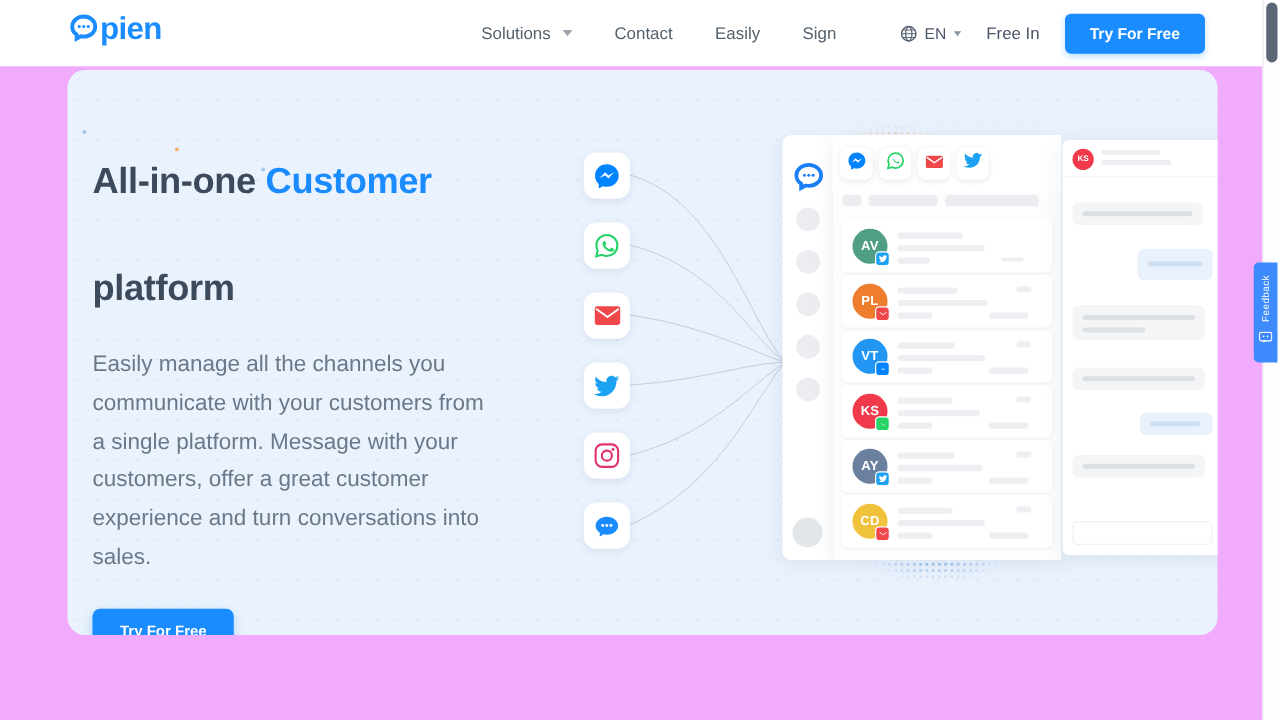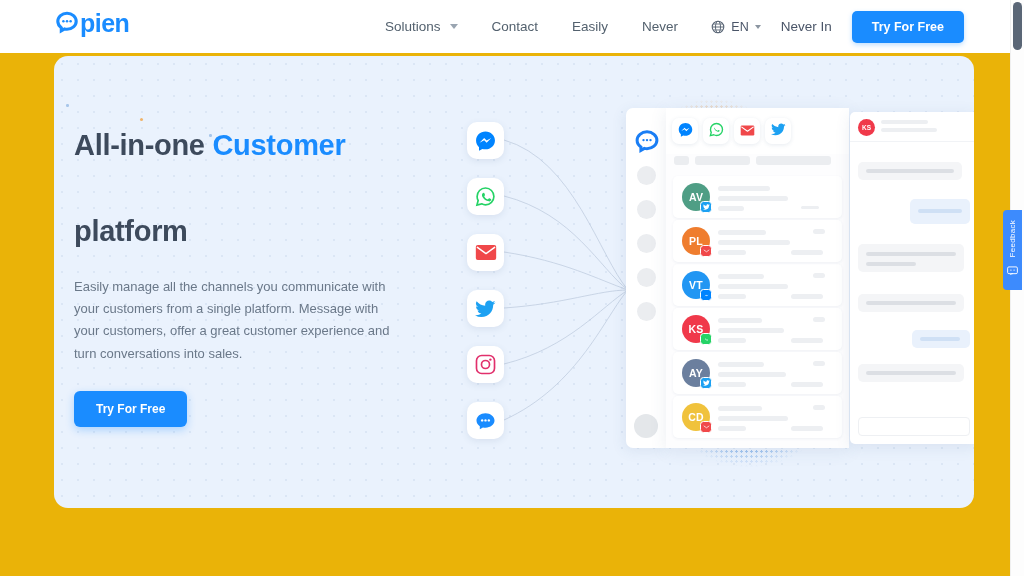--- a/index.html
+++ b/index.html
@@ -4,21 +4,21 @@
 <style>
   * { box-sizing: border-box; margin: 0; padding: 0; }
   html, body {
     width: 1024px; height: 576px;
     overflow: hidden;
     background: #ffffff;
     font-family: "Liberation Sans", sans-serif;
     -webkit-font-smoothing: antialiased;
   }
 
-  #page { position: relative; width: 1024px; height: 576px; background:#eab308;padding-left:23px; }
+  #page { position: relative; width: 1024px; height: 576px; background:#f0abfc;padding-left:23px; }
 
   
   .navbar {
     position: absolute; top: 0; left: 0;
     width: 1010px; height: 53px;
     background: #ffffff;
     display: flex; align-items: center;
     z-index: 40;
   }
   .brand { position: absolute; left: 54px; top: 10px; display:flex; align-items:center; }
@@ -80,21 +80,21 @@
     opacity: .55;
   }
 
   .hero-left { position:absolute; left:20px; top:68px; width: 345px; z-index:3; }
   .h1 {
     font-size: 29px; font-weight: bold; color:#3d4a5c;
     line-height: 1.49; letter-spacing: -0.3px;
   }
   .h1 .accent { color:#1a8cff; }
   .lede {
-    margin-top: 22px; font-size: 13px; color:#6a7889;
+    margin-top: 22px; font-size: 18px; color:#6a7889;
     line-height: 1.72; width: 320px;
   }
   .hero-cta {
     margin-top: 26px; background:#1a8cff; color:#fff; border:none;
     font-size: 12px; font-weight:bold; padding: 11px 22px;
     border-radius: 6px; cursor:pointer;
     font-family:"Liberation Sans", sans-serif;
     box-shadow: 0 3px 8px rgba(26,140,255,.30);
   }
 
@@ -250,39 +250,39 @@
         <span>Solutions</span>
         <span class="caret"></span>
       </a>
       <a class="nav-link">
         <span>Contact</span>
       </a>
       <a class="nav-link">
         <span>Easily</span>
       </a>
       <a class="nav-link">
-        <span>Never</span>
+        <span>Sign</span>
       </a>
     </nav>
 
     <div class="nav-right">
       <div class="lang">
         <span>
           <svg class="globe" viewBox="0 0 16 16">
             <circle cx="8" cy="8" r="6.6" fill="none" stroke="#5a6676" stroke-width="1.3"></circle>
             <ellipse cx="8" cy="8" rx="2.9" ry="6.6" fill="none" stroke="#5a6676" stroke-width="1.1"></ellipse>
             <line x1="1.6" y1="8" x2="14.4" y2="8" stroke="#5a6676" stroke-width="1.1"></line>
             <line x1="2.6" y1="4.6" x2="13.4" y2="4.6" stroke="#5a6676" stroke-width="1"></line>
             <line x1="2.6" y1="11.4" x2="13.4" y2="11.4" stroke="#5a6676" stroke-width="1"></line>
           </svg>
         </span>
         <span>EN</span>
         <span class="caret-sm"></span>
       </div>
-      <a class="signin">Never In</a>
+      <a class="signin">Free In</a>
       <button class="btn-primary">Try For Free</button>
     </div>
   </div>
 
   <section class="hero">
 
     <div class="dots-top"></div>
     <div class="dots-bottom"></div>
     <div class="spark" style="left:86px;top:62px;width:3px;height:3px;background:#f0b36a;"></div>
     <div class="spark" style="left:12px;top:48px;width:2.5px;height:2.5px;background:#a8c6ea;"></div>

